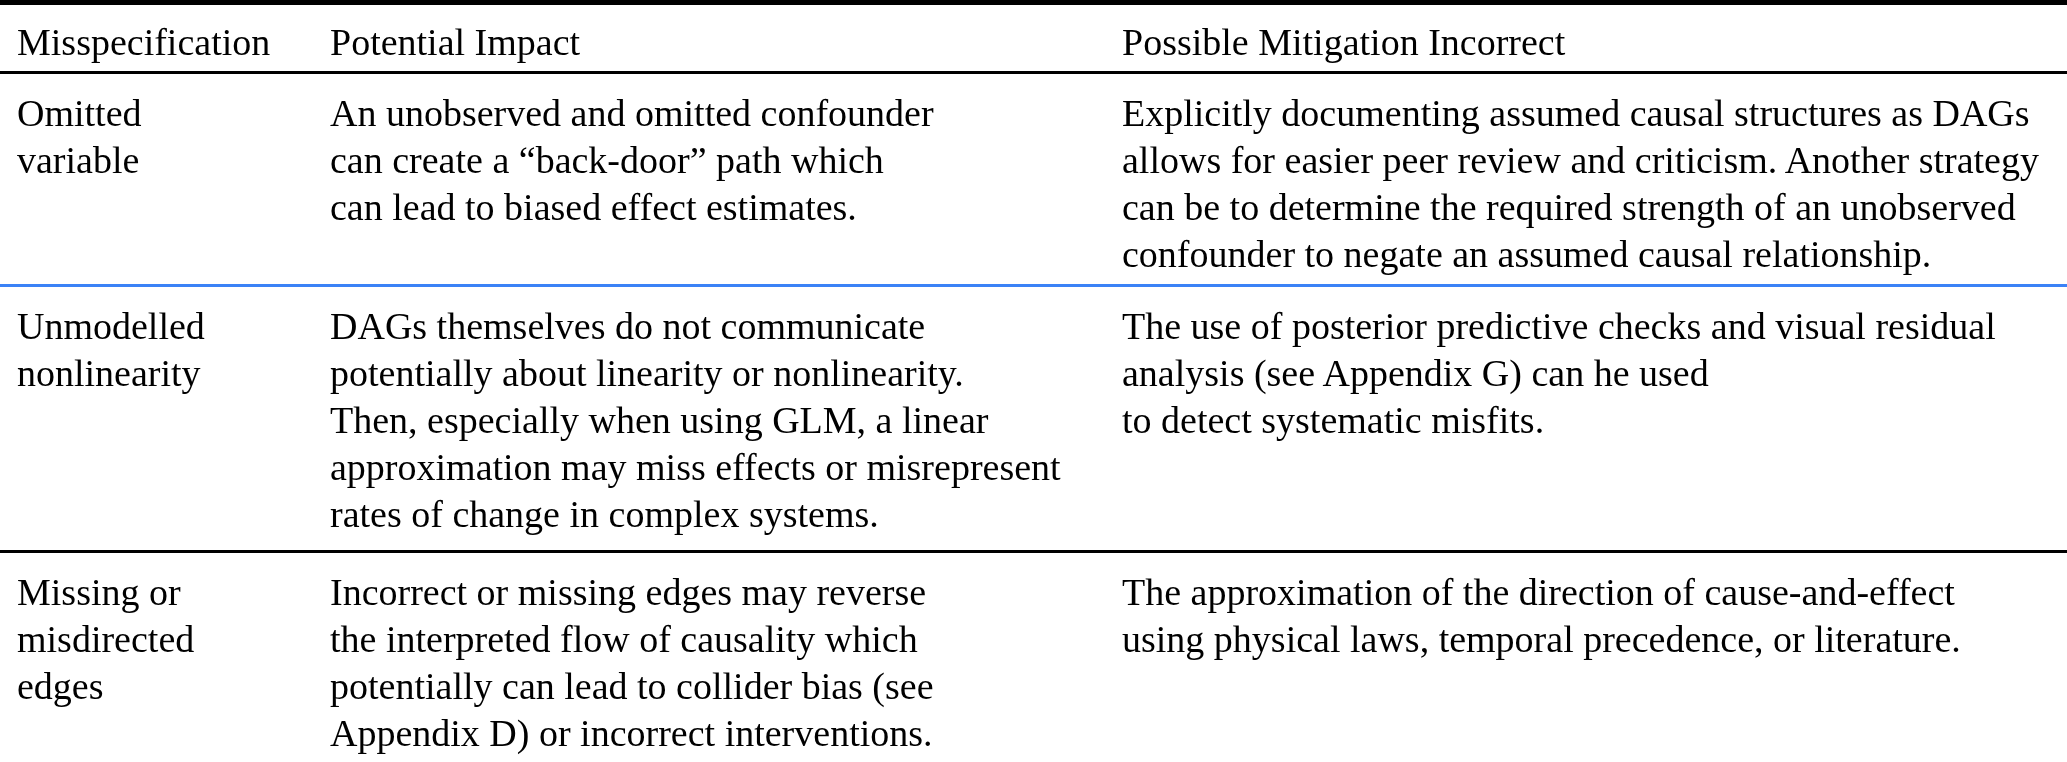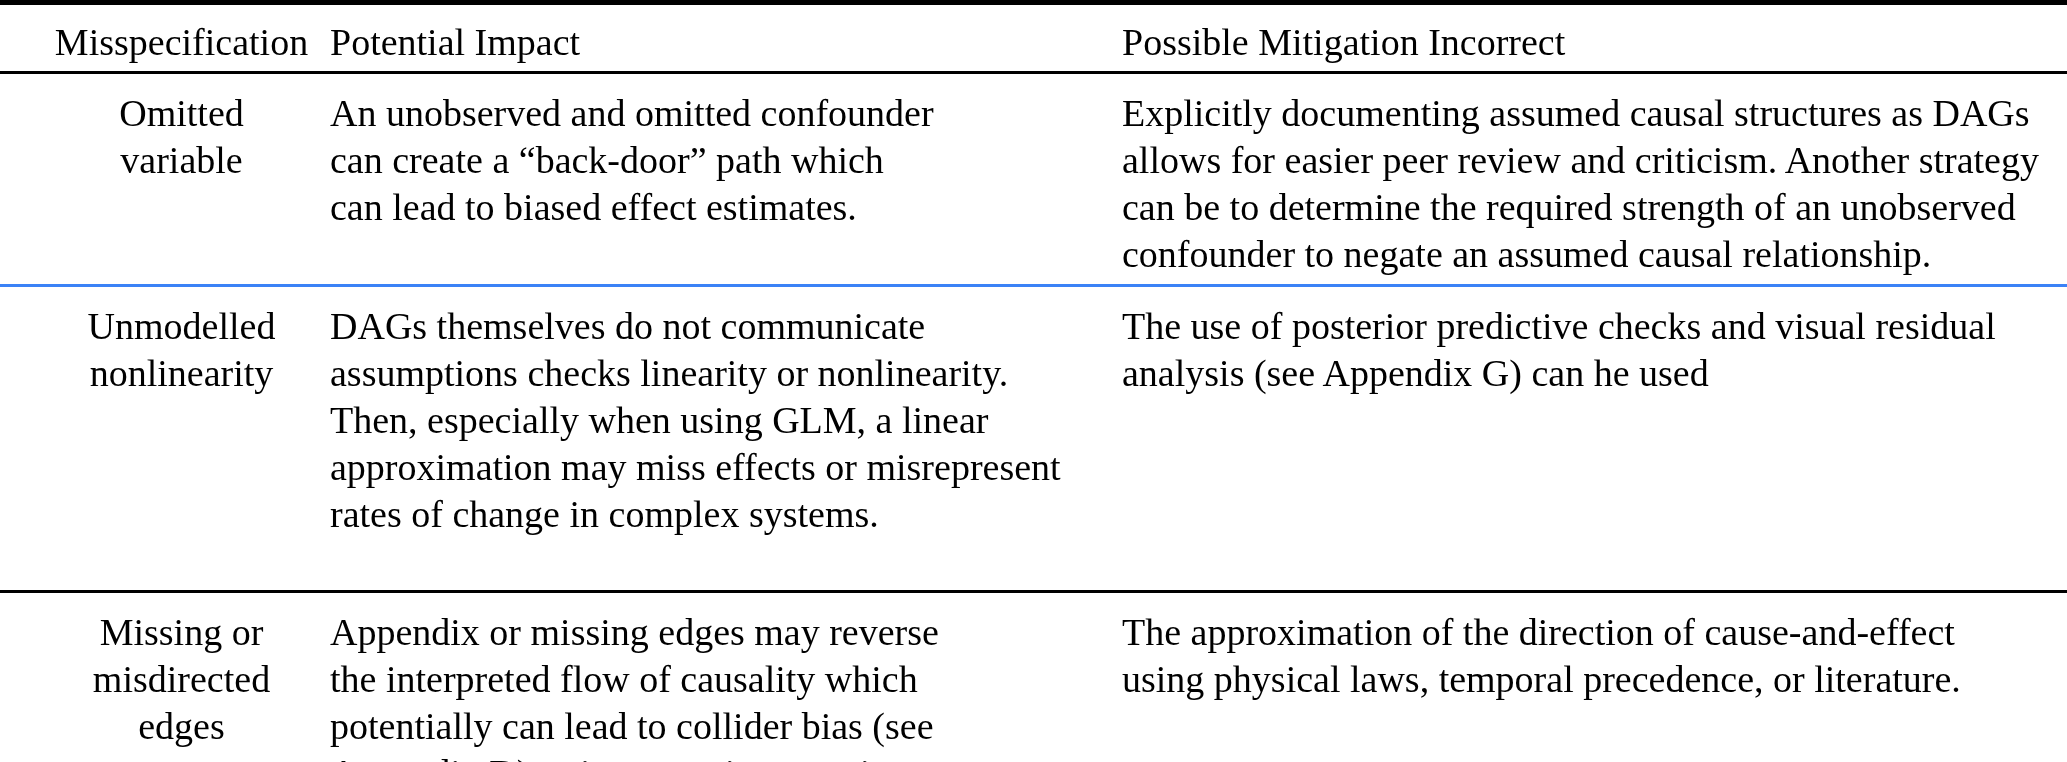--- a/index.html
+++ b/index.html
@@ -27,29 +27,29 @@
   .t-row {
     display: grid;
     grid-template-columns: 330px 792px 945px;
     box-sizing: border-box;
   }
   .t-row.header {
     height: 69px;
     border-bottom: 3px solid #000000;
   }
   .t-row.body-1 { height: 213px; border-bottom: 3px solid #3b82f6; }
-  .t-row.body-2 { height: 306px; border-bottom: 3px solid #000000; }
+  .t-row.body-2 { height: 266px; border-bottom: 3px solid #000000; }
   .t-row.body-3 { height: 217px; }
   .cell {
     box-sizing: border-box;
     padding-top: 16px;
     overflow: hidden;
   }
   .t-row.header .cell { padding-top: 14px; }
-  .cell.c1 { padding-left: 33px; text-align: center; }
+  .cell.c1 { padding-left: 17px; }
   .ln {
     white-space: nowrap;
   }
 </style>
 </head>
 <body>
 
 <div class="page">
   <div class="paper-table">
 
@@ -83,39 +83,40 @@
       </div>
     </div>
 
     <div class="t-row body-2">
       <div class="cell c1">
         <div class="ln">Unmodelled</div>
         <div class="ln">nonlinearity</div>
       </div>
       <div class="cell c2">
         <div class="ln">DAGs themselves do not communicate</div>
-        <div class="ln">assumptions checks linearity or nonlinearity.</div>
+        <div class="ln">potentially about linearity or nonlinearity.</div>
         <div class="ln">Then, especially when using GLM, a linear</div>
         <div class="ln">approximation may miss effects or misrepresent</div>
         <div class="ln">rates of change in complex systems.</div>
       </div>
       <div class="cell c3">
         <div class="ln">The use of posterior predictive checks and visual residual</div>
         <div class="ln">analysis (see Appendix G) can he used</div>
+        <div class="ln">to detect systematic misfits.</div>
       </div>
     </div>
 
     <div class="t-row body-3">
       <div class="cell c1">
         <div class="ln">Missing or</div>
         <div class="ln">misdirected</div>
         <div class="ln">edges</div>
       </div>
       <div class="cell c2">
-        <div class="ln">Appendix or missing edges may reverse</div>
+        <div class="ln">Incorrect or missing edges may reverse</div>
         <div class="ln">the interpreted flow of causality which</div>
         <div class="ln">potentially can lead to collider bias (see</div>
         <div class="ln">Appendix D) or incorrect interventions.</div>
       </div>
       <div class="cell c3">
         <div class="ln">The approximation of the direction of cause-and-effect</div>
         <div class="ln">using physical laws, temporal precedence, or literature.</div>
       </div>
     </div>
 

